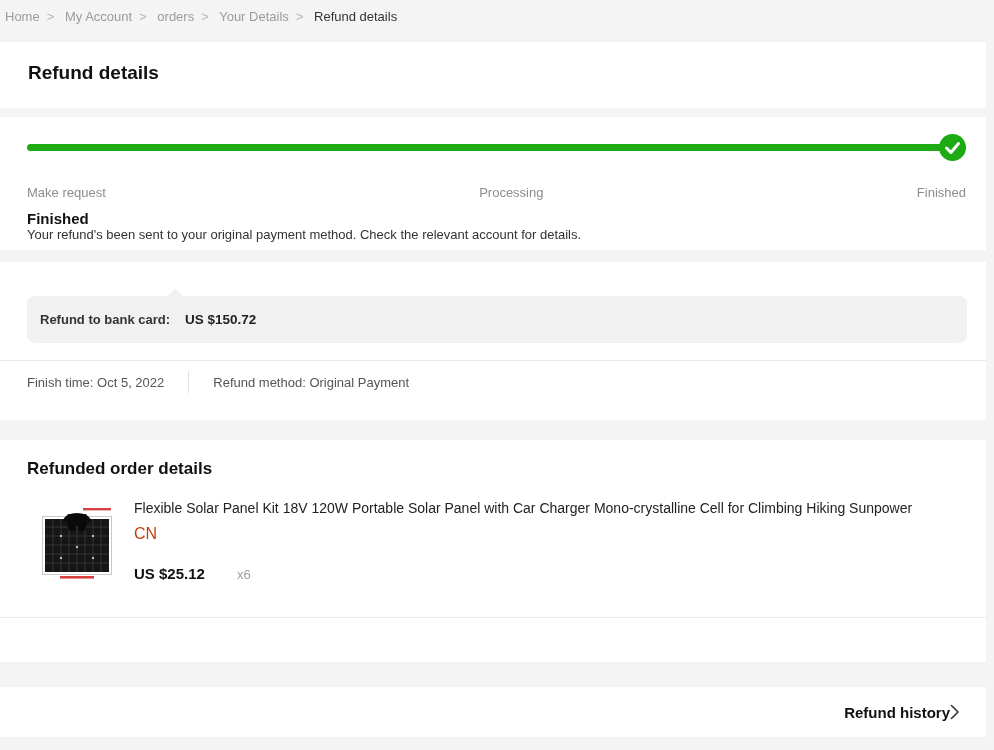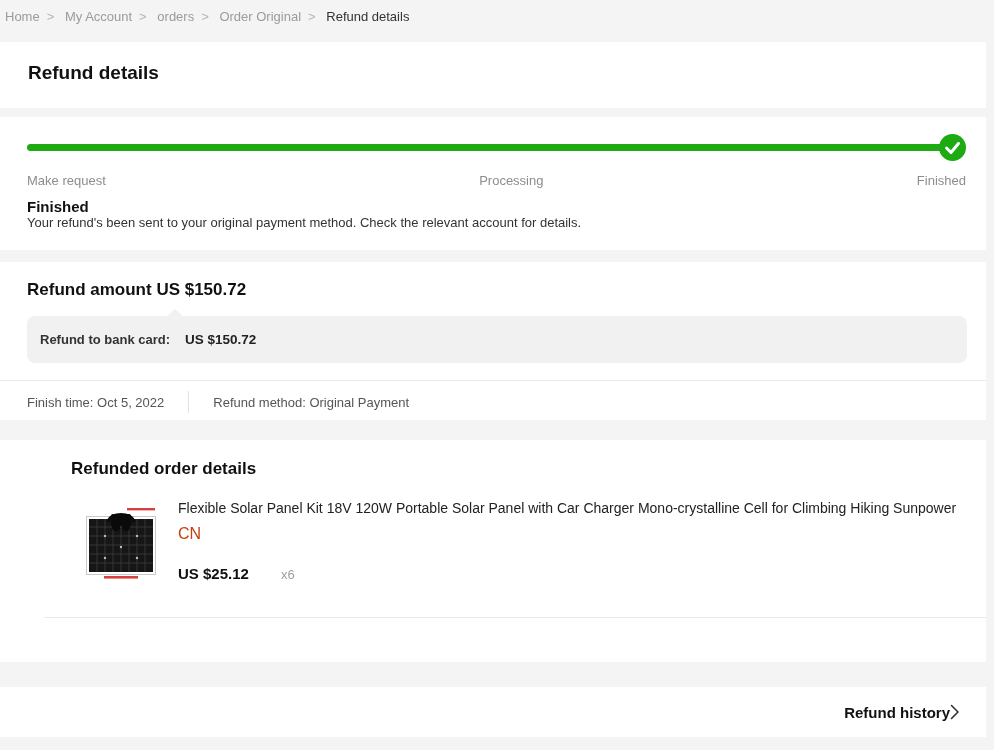--- a/index.html
+++ b/index.html
@@ -21,41 +21,41 @@
   .card-title h1 { font-size:19px; font-weight:bold; color:#111; }
 
   
   .card-progress { height:133px; margin-top:9px; padding: 17px 20px 0 27px; }
   .progress-row { position:relative; height:27px; }
   .progress-bar { position:absolute; left:0; right:14px; top:10px; height:7px;
     background: var(--green,#1daa13); border-radius:4px; }
   .progress-check { position:absolute; right:0; top:0; width:27px; height:27px;
     border-radius:50%; background: var(--green,#1daa13); display:flex;
     align-items:center; justify-content:center; }
-  .progress-labels { display:flex; justify-content:space-between; margin-top:12px;
+  .progress-labels { display:flex; justify-content:space-between; margin-top:24px;
     font-size:13px; color:#8d8d8d; }
   .status-title { margin-top:10px; font-size:15px; font-weight:bold; color:#111; }
   .status-desc { font-size:13px; color:#333; }
 
   
   .card-amount { height:158px; margin-top:12px; padding: 18px 0 0 0; }
   .card-amount h2, .card-order h2 { font-size:17px; font-weight:bold; color:#111; padding:0 27px; }
   .amount-box { position:relative; margin:16px 19px 0 27px; height:47px; background:#f1f1f1;
     border-radius:8px; display:flex; align-items:center; padding-left:13px; font-size:13px; }
   .amount-box::before { content:""; position:absolute; left:142px; top:-5px; width:12px;
     height:12px; background:#f1f1f1; transform:rotate(45deg); border-radius:2px; }
   .amount-label { font-weight:bold; color:#333; }
   .amount-value { font-weight:bold; color:#222; margin-left:15px; font-size:13.5px; }
   .divider { border-top:1px solid #eaeaea; margin-top:17px; }
   .meta-row { display:flex; align-items:center; height:42px; padding-left:27px;
     font-size:13px; color:#555; }
   .vsep { width:1px; height:22px; background:#e2e2e2; margin:0 24px; }
 
   
-  .card-order { height:222px; margin-top:20px; padding-top:19px;padding-left:44px; }
+  .card-order { height:222px; margin-top:20px; padding-top:19px; }
   .product-row { display:flex; margin:21px 27px 0 36px; }
   .product-thumb { width:82px; height:82px; flex:0 0 82px; cursor:pointer; }
   .product-info { margin-left:16px; flex:1; min-width:0; }
   .product-title { font-size:14px; color:#222; white-space:nowrap; overflow:hidden; }
   .product-origin { margin-top:9px; font-size:16px; color:#c2410c; }
   .price-row { margin-top:22px; display:flex; align-items:baseline; }
   .product-price { font-size:15px; font-weight:bold; color:#111;text-align:center; }
   .product-qty { margin-left:32px; font-size:13px; color:#9e9e9e; }
   .card-order .divider { margin-top:35px; }
   .copy-link { color: var(--link_blue,#2675d3); font-size:14px; margin-left:25px; cursor:pointer; }
@@ -68,21 +68,21 @@
 </style>
 </head>
 <body>
 
 <div class="page">
 
   <div class="breadcrumb">
     <span class="bc-link">Home</span><span class="bc-sep">&gt;</span>
     <span class="bc-link">My Account</span><span class="bc-sep">&gt;</span>
     <span class="bc-link">orders</span><span class="bc-sep">&gt;</span>
-    <span class="bc-link">Order Original</span><span class="bc-sep">&gt;</span>
+    <span class="bc-link">Your Details</span><span class="bc-sep">&gt;</span>
     <span class="bc-current">Refund details</span>
   </div>
 
   <div class="card card-title">
     <h1>Refund details</h1>
   </div>
 
   <div class="card card-progress">
     <div class="progress-row">
       <div class="progress-bar"></div>
@@ -95,21 +95,20 @@
     <div class="progress-labels">
       <span>Make request</span>
       <span>Processing</span>
       <span>Finished</span>
     </div>
     <div class="status-title">Finished</div>
     <div class="status-desc">Your refund's been sent to your original payment method. Check the relevant account for details.</div>
   </div>
 
   <div class="card card-amount">
-    <h2>Refund amount US $150.72</h2>
     <div class="amount-box">
       <span class="amount-label">Refund to bank card:</span>
       <span class="amount-value">US $150.72</span>
     </div>
     <div class="divider"></div>
     <div class="meta-row">
       <span>Finish time: Oct 5, 2022</span>
       <span class="vsep"></span>
       <span>Refund method: Original Payment</span>
     </div>

